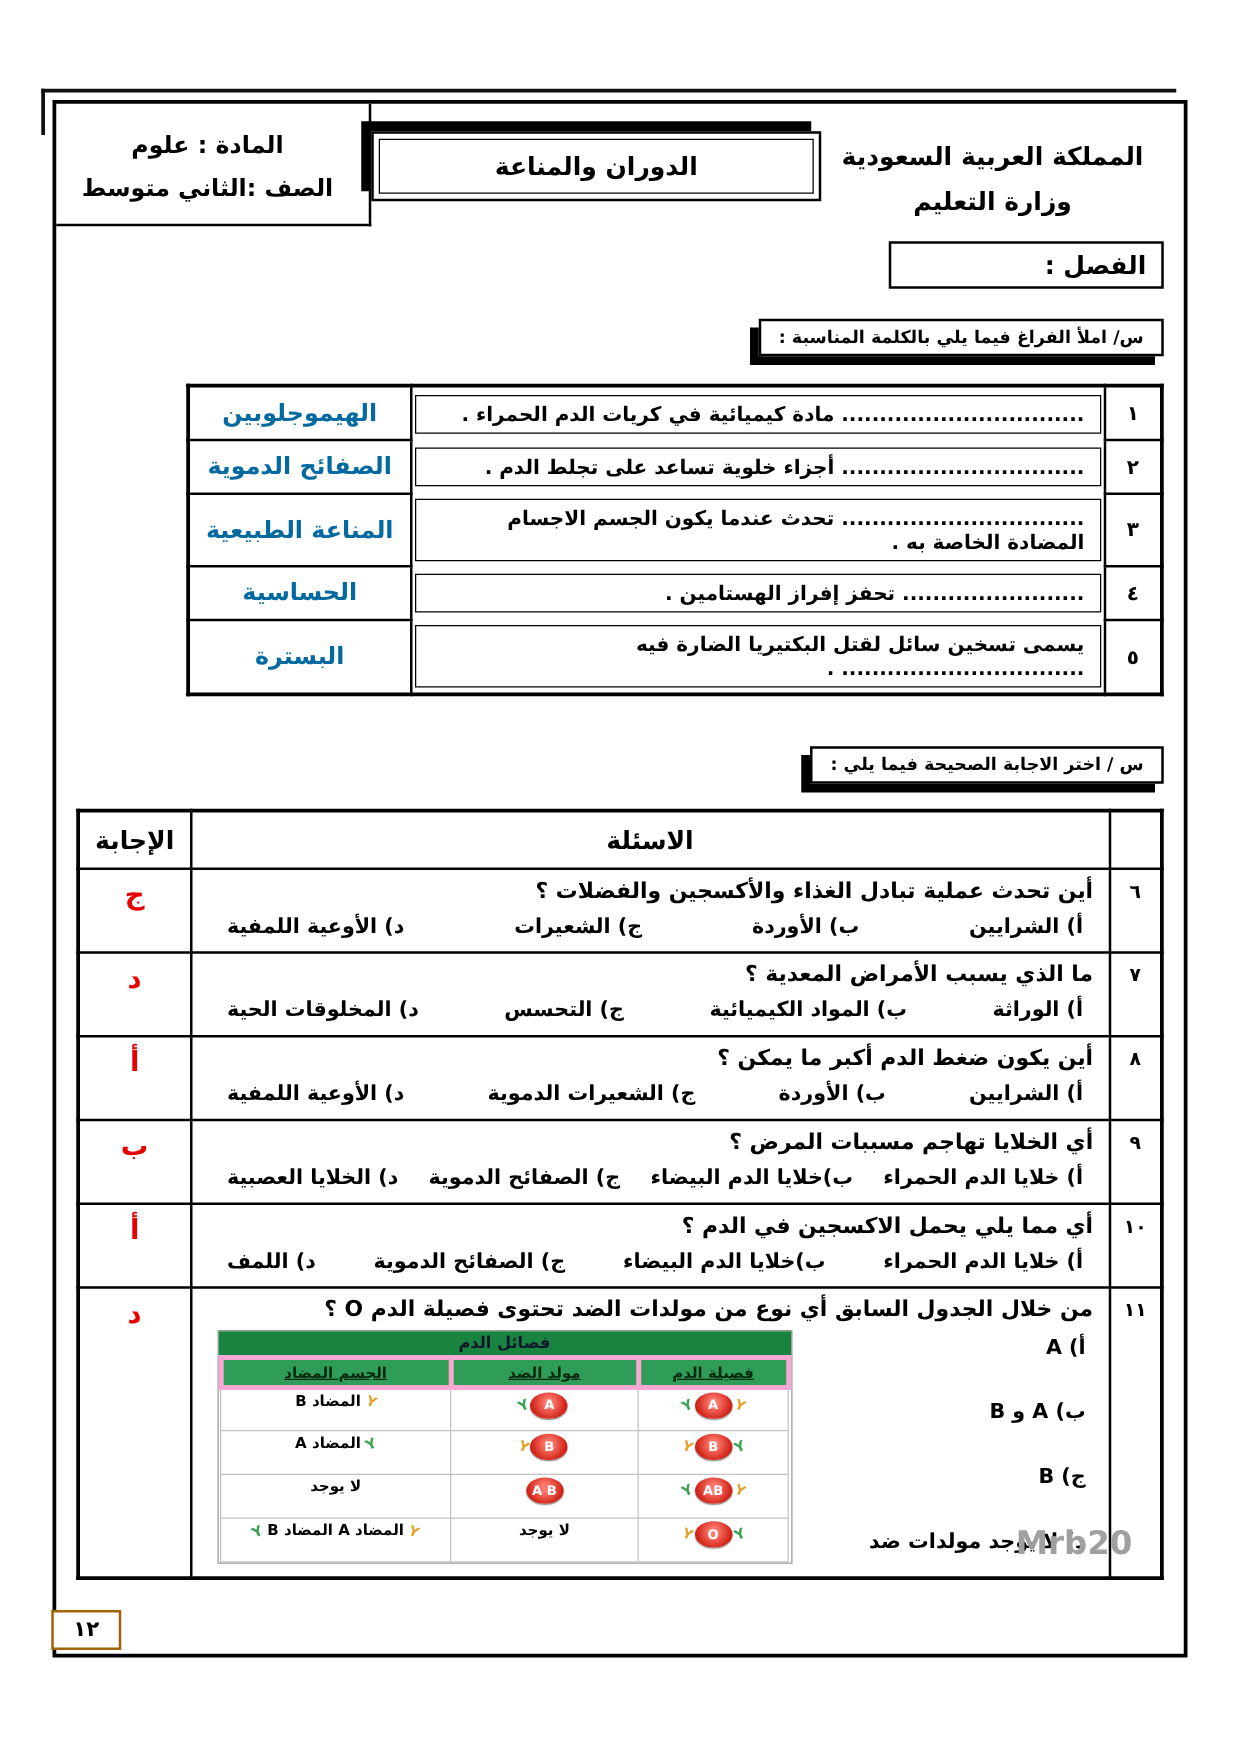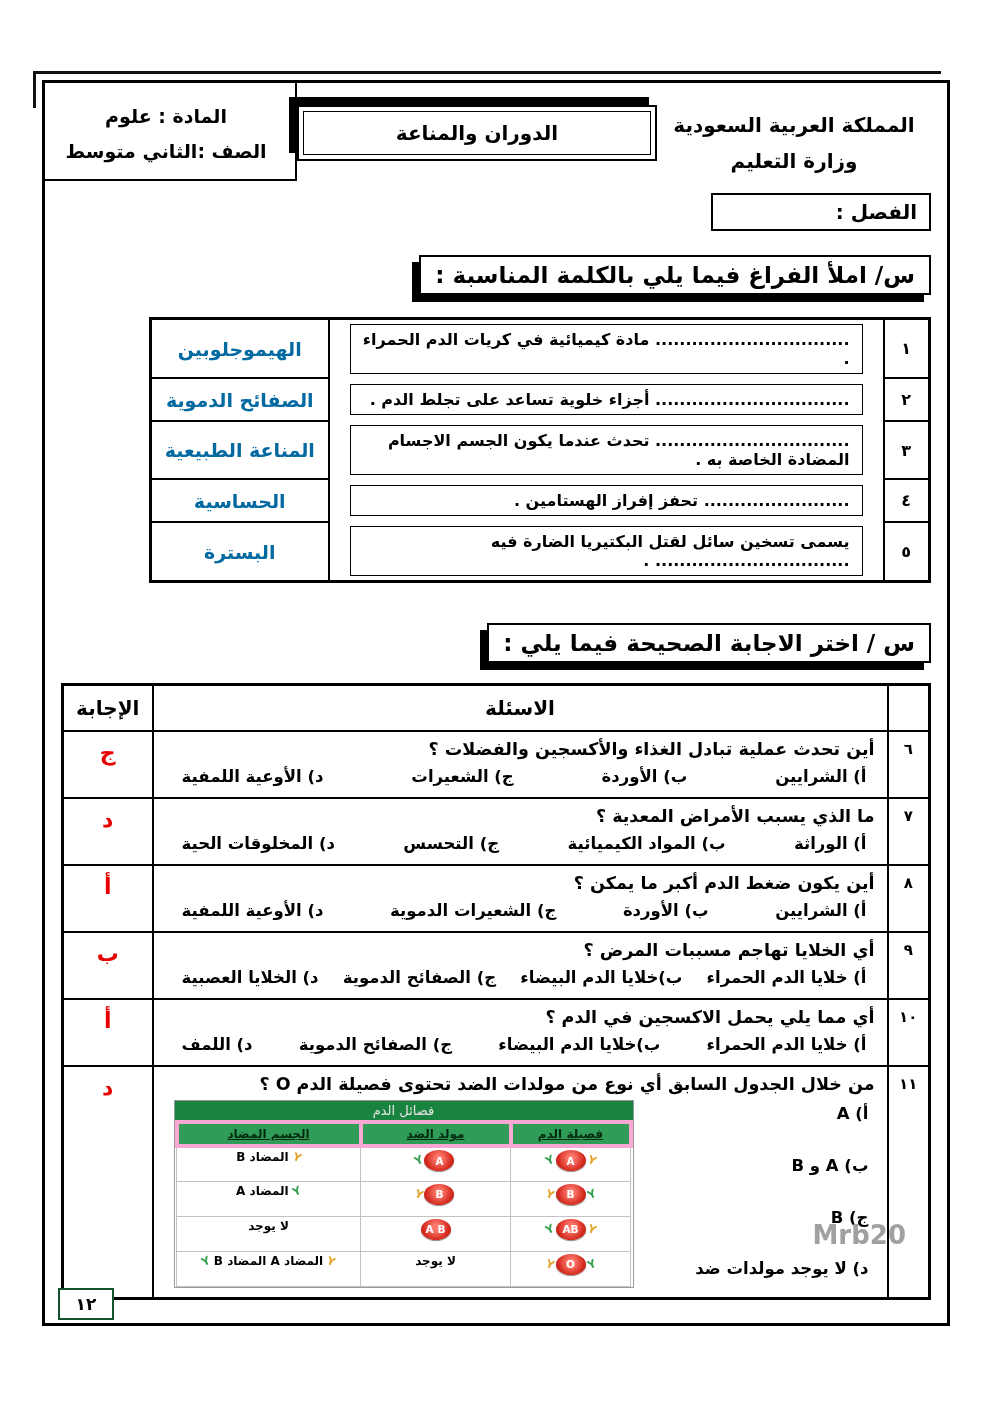--- a/index.html
+++ b/index.html
@@ -24,68 +24,68 @@
             font-weight:bold; font-size:19px; text-align:center; line-height:1.85; }
 
   
   .name-row { display:flex; gap:12px; margin-top:12px; }
   .name-box { flex:1; border:2px solid #000; font-weight:bold; font-size:20px; padding:5px 12px; height:38px; background:#fff; }
   .class-box { width:220px; border:2px solid #000; font-weight:bold; font-size:20px; padding:5px 12px; height:38px; background:#fff; }
 
   
   .sec-row { text-align:right; }
   .sec-title { display:inline-block; border:2px solid #000; background:#fff; font-weight:bold;
-               font-size:23px; padding:5px 14px; box-shadow:-7px 7px 0 0 #000; position:relative;text-align:right; }
+               font-size:14px; padding:5px 14px; box-shadow:-7px 7px 0 0 #000; position:relative;text-align:right; }
   .sec1 { margin-top:24px; }
   .sec2 { margin-top:40px; }
 
   
   table.fill { border-collapse:collapse; width:782px; margin:22px 0 0 auto; border:3px solid #000; background:#fff; }
   .fill td { vertical-align:middle; height:43px; }
   .fill td.num { width:46px; border-left:2.5px solid #000; border-bottom:2px solid #000;
                  text-align:center; font-weight:bold; font-size:16px; }
   .fill td.ans { width:178px; border-right:2.5px solid #000; border-bottom:2px solid #000;
                  text-align:center; color:#0369a1; font-weight:bold; font-size:19px; }
   .fill tr:last-child td { border-bottom:none; }
-  .fill td.q { padding:4px 20px; }
+  .fill td.q { padding:4px 2px; }
   .fill .qbox { border:1.5px solid #000; padding:5px 12px; font-size:16px; font-weight:600; background:#fff; }
 
   
   table.mcq { border-collapse:collapse; width:100%; margin-top:20px; border:3px solid #000; background:#fff; }
   .mcq th, .mcq td { border:2.5px solid #000; vertical-align:top; }
   .mcq th { padding:10px 4px; font-size:20px; font-weight:bold; text-align:center; }
   .mcq th.n-h { width:42px; }
   .mcq th.a-h { width:90px; }
   .mcq td.n { text-align:center; font-weight:bold; font-size:15px; padding-top:8px; }
   .mcq td.a { text-align:center; color:#e80000; font-weight:bold; font-size:22px; padding-top:8px; }
   .mcq td.qc { padding:7px 12px 9px; }
   .q-text { font-weight:bold; font-size:17.5px; }
   .opts { display:flex; justify-content:space-between; padding:8px 8px 2px 16px; font-size:16.5px; font-weight:600; }
 
   
   .q11-wrap { display:flex; margin-top:6px; }
   .q11-opts { flex:0 0 195px; display:flex; flex-direction:column; justify-content:space-between;
               padding:4px 6px 10px 0; font-size:16.5px; font-weight:600; min-height:188px; }
   .blood { width:460px; margin-right:46px; border:1px solid #9a9a9a; background:#fff; align-self:flex-start; }
-  .bt-title { background:#19843f; color:#e5e5e5; text-align:center; font-weight:normal; font-size:13px; padding:2px 0; }
+  .bt-title { background:#19843f; color:#0f172a; text-align:center; font-weight:bold; font-size:13px; padding:2px 0; }
   table.bt { width:100%; border-collapse:collapse; }
   .bt th { background:#2f9d57; color:#07290f; font-size:12px; font-weight:bold; border:4px solid #f9a8d4; padding:3px 2px;text-decoration:underline; }
   .bt td { border:1px solid #c2c2c2; text-align:center; padding:2px 4px; height:35px; font-size:12px; font-weight:bold; }
   .bt .c-type { width:120px; }
   .bt .c-anti { width:150px; }
   .rbc { display:inline-flex; align-items:center; justify-content:center; min-width:30px; height:21px; padding:0 4px;
          border-radius:50%; color:#fff; font-size:10.5px; font-weight:bold; vertical-align:middle;
          background:radial-gradient(circle at 50% 40%, #ff7a6e 15%, #d42a1e 65%, #a51408 100%);
          box-shadow:0 1px 1px rgba(0,0,0,.45); margin:0 2px; }
   .ab { display:inline-block; font-weight:900; font-size:11px; vertical-align:middle; }
   .ab.g { color:#35a14e; transform:rotate(-25deg); }
   .ab.o { color:#e2a42c; transform:rotate(22deg); }
 
   
-  .page-num { position:absolute; top:1288px; left:58px; width:56px; height:32px; border:2px solid #14532d;
+  .page-num { position:absolute; top:1288px; left:41px; width:56px; height:32px; border:2px solid #a16207;
               text-align:center; font-weight:bold; font-size:17px; line-height:28px; background:#fff; }
   .watermark { position:absolute; top:1220px; right:86px; color:#a0a0a0; font-weight:bold; font-size:26px; direction:ltr; }
 </style>
 </head>
 <body>
 
 <div class="frame">
 
   <div class="header">
     <div class="h-right">

